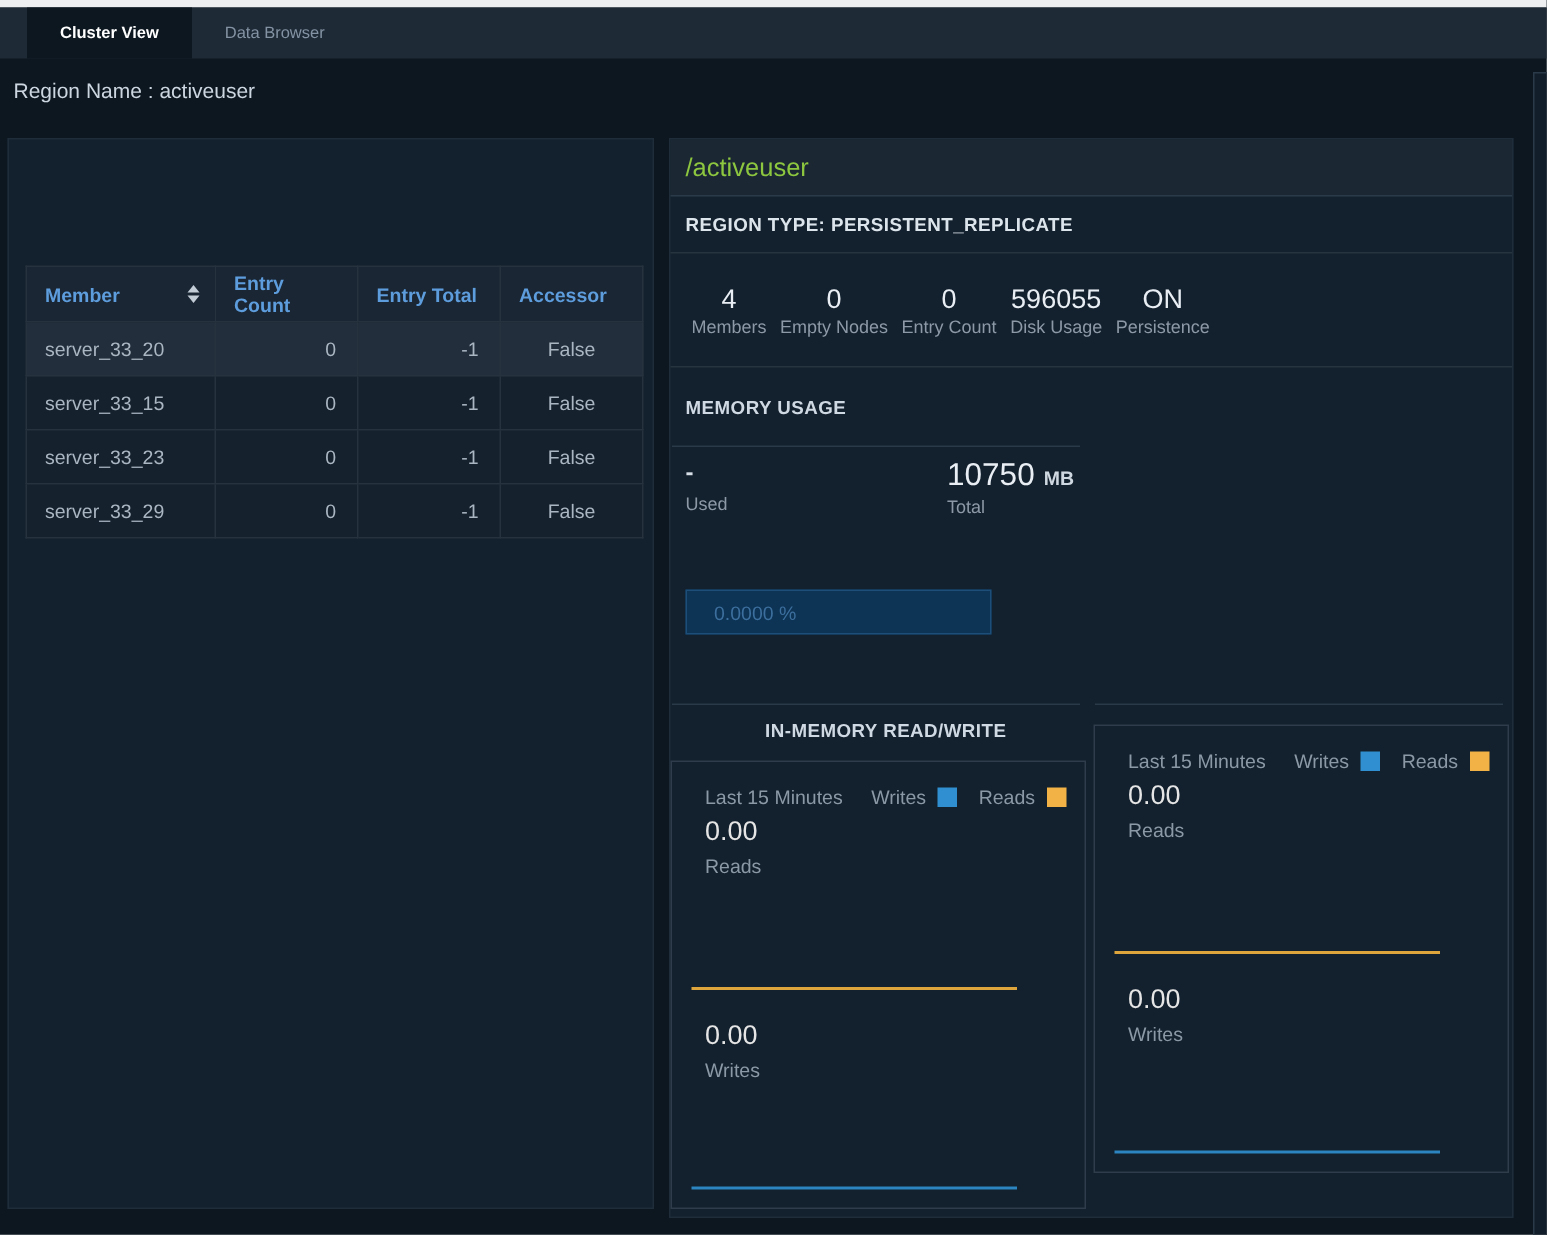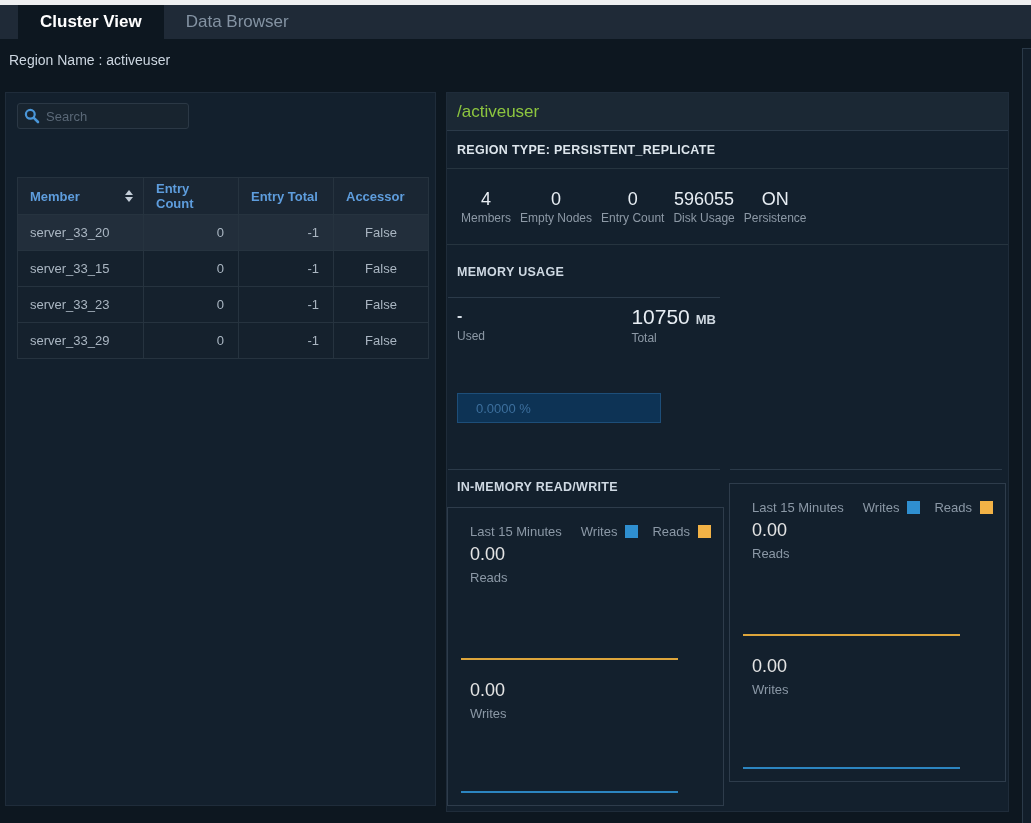--- a/index.html
+++ b/index.html
@@ -9,21 +9,21 @@
     background:#e9ebed;
     overflow:hidden;
   }
   #app { position:relative; width:1031px; height:823px; background:#0d1720; }
 
   
   .top-strip { position:absolute; top:0; left:0; width:1031px; height:5px; background:#eeeff0; }
 
   
   .tabbar { position:absolute; top:5px; left:0; width:1031px; height:34px; background:#1f2a37; display:flex; align-items:stretch; }
-  .tab { display:flex; align-items:center; padding:0 22px; font-size:17px; color:#8493a3; cursor:pointer; }
+  .tab { display:flex; align-items:center; padding:0 22px; font-size:11px; color:#8493a3; cursor:pointer; }
   .tab.active { background:#0d1720; color:#ffffff; font-weight:bold; margin-left:18px; }
 
   .region-name { position:absolute; top:52px; left:9px; font-size:14px; color:#ccd6e0; }
 
   .panel { position:absolute; background:#13202d; border:1px solid #1f2c3a; }
 
   
   .left-panel { left:5px; top:92px; width:431px; height:714px; }
   .panel-header {
     height:38px; background:#1b2834; border-bottom:1px solid #2b3a49;
@@ -94,21 +94,21 @@
   .mem-total .v { color:#e8eef4; font-size:21px; line-height:24px; }
   .mem-total .u { color:#cfd8e1; font-size:13px; font-weight:bold; margin-left:6px; }
   .mem-progress {
     position:absolute; top:148px; left:10px; width:204px; height:30px;
     background:#0d3355; border:1px solid #1d4e79;
     display:flex; align-items:center; padding-left:18px;
     color:#3c6f9d; font-size:13px;
   }
 
   .chart-col { position:absolute; top:376px; width:277px; }
-  .chart-col.left { left:0; }
+  .chart-col.left { left:0;text-align:center; }
   .chart-col.right { left:282px; }
   .chart-col .section-hr { margin:0 4px 0 1px; }
   .chart-col .sec-title { display:block; margin:10px 0 0 10px; }
   .chart-box { position:relative; margin-top:13px; width:277px; height:299px; border:1px solid #2e3c4b; }
   .legend-row { position:absolute; top:16px; left:22px; right:12px; display:flex; align-items:center; color:#8b98a6; font-size:13px; }
   .legend-row .time { margin-right:auto; }
   .legend-row .lbl { margin-right:8px; }
   .legend-sq { width:13px; height:13px; margin-right:14px; }
   .legend-sq.last { margin-right:0; }
   .sq-blue { background:#2f8fd0; }
@@ -133,29 +133,20 @@
 
   <div class="tabbar">
     <div class="tab active">Cluster View</div>
     <div class="tab">Data Browser</div>
   </div>
 
   <div class="region-name">Region Name : activeuser</div>
 
   <div class="panel left-panel">
 
-    <div class="search-row">
-      <div class="search-box">
-        <svg width="16" height="16" viewBox="0 0 16 16">
-          <circle cx="6.3" cy="6.3" r="4.4" fill="none" stroke="#4a96d8" stroke-width="2.2"></circle>
-          <line x1="9.8" y1="9.8" x2="14" y2="14" stroke="#4a96d8" stroke-width="2.6" stroke-linecap="round"></line>
-        </svg>
-        <input type="text" placeholder="Search" style="">
-      </div>
-    </div>
 
     <table class="members-table">
       <colgroup>
           <col class="col-member">
           <col class="col-num">
           <col class="col-num">
           <col class="col-num">
         </colgroup>
       <thead>
         <tr>

